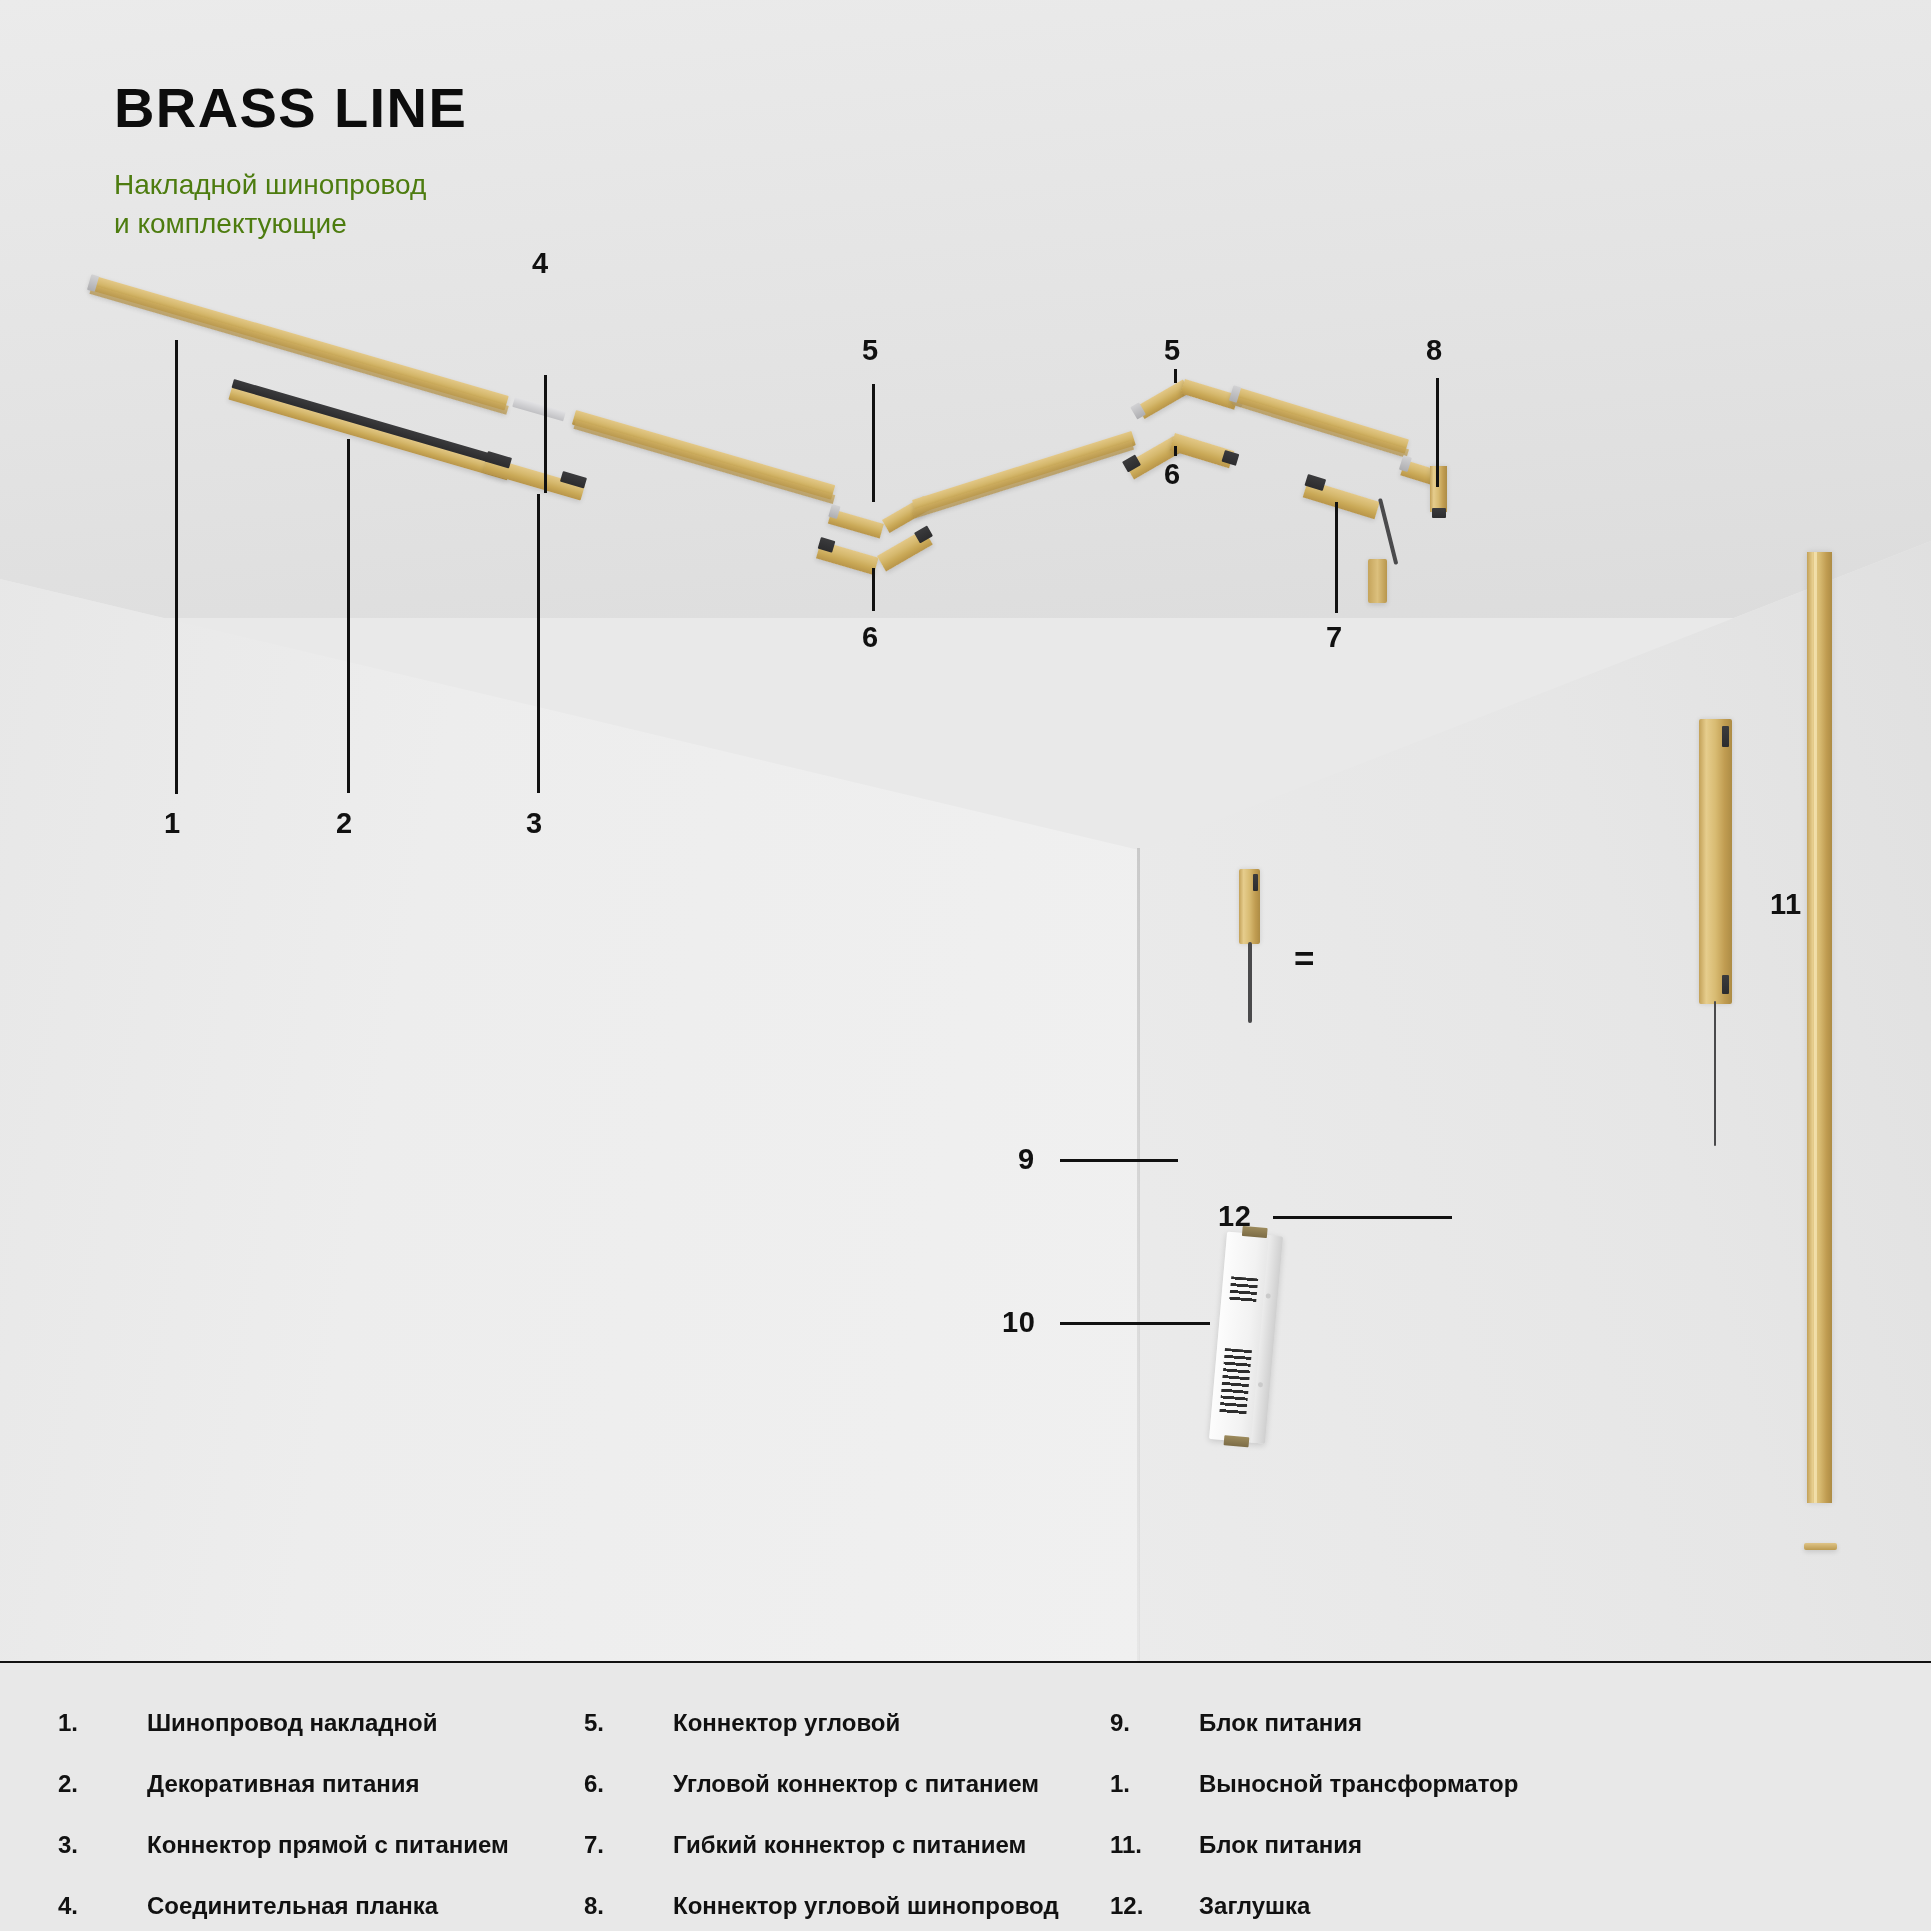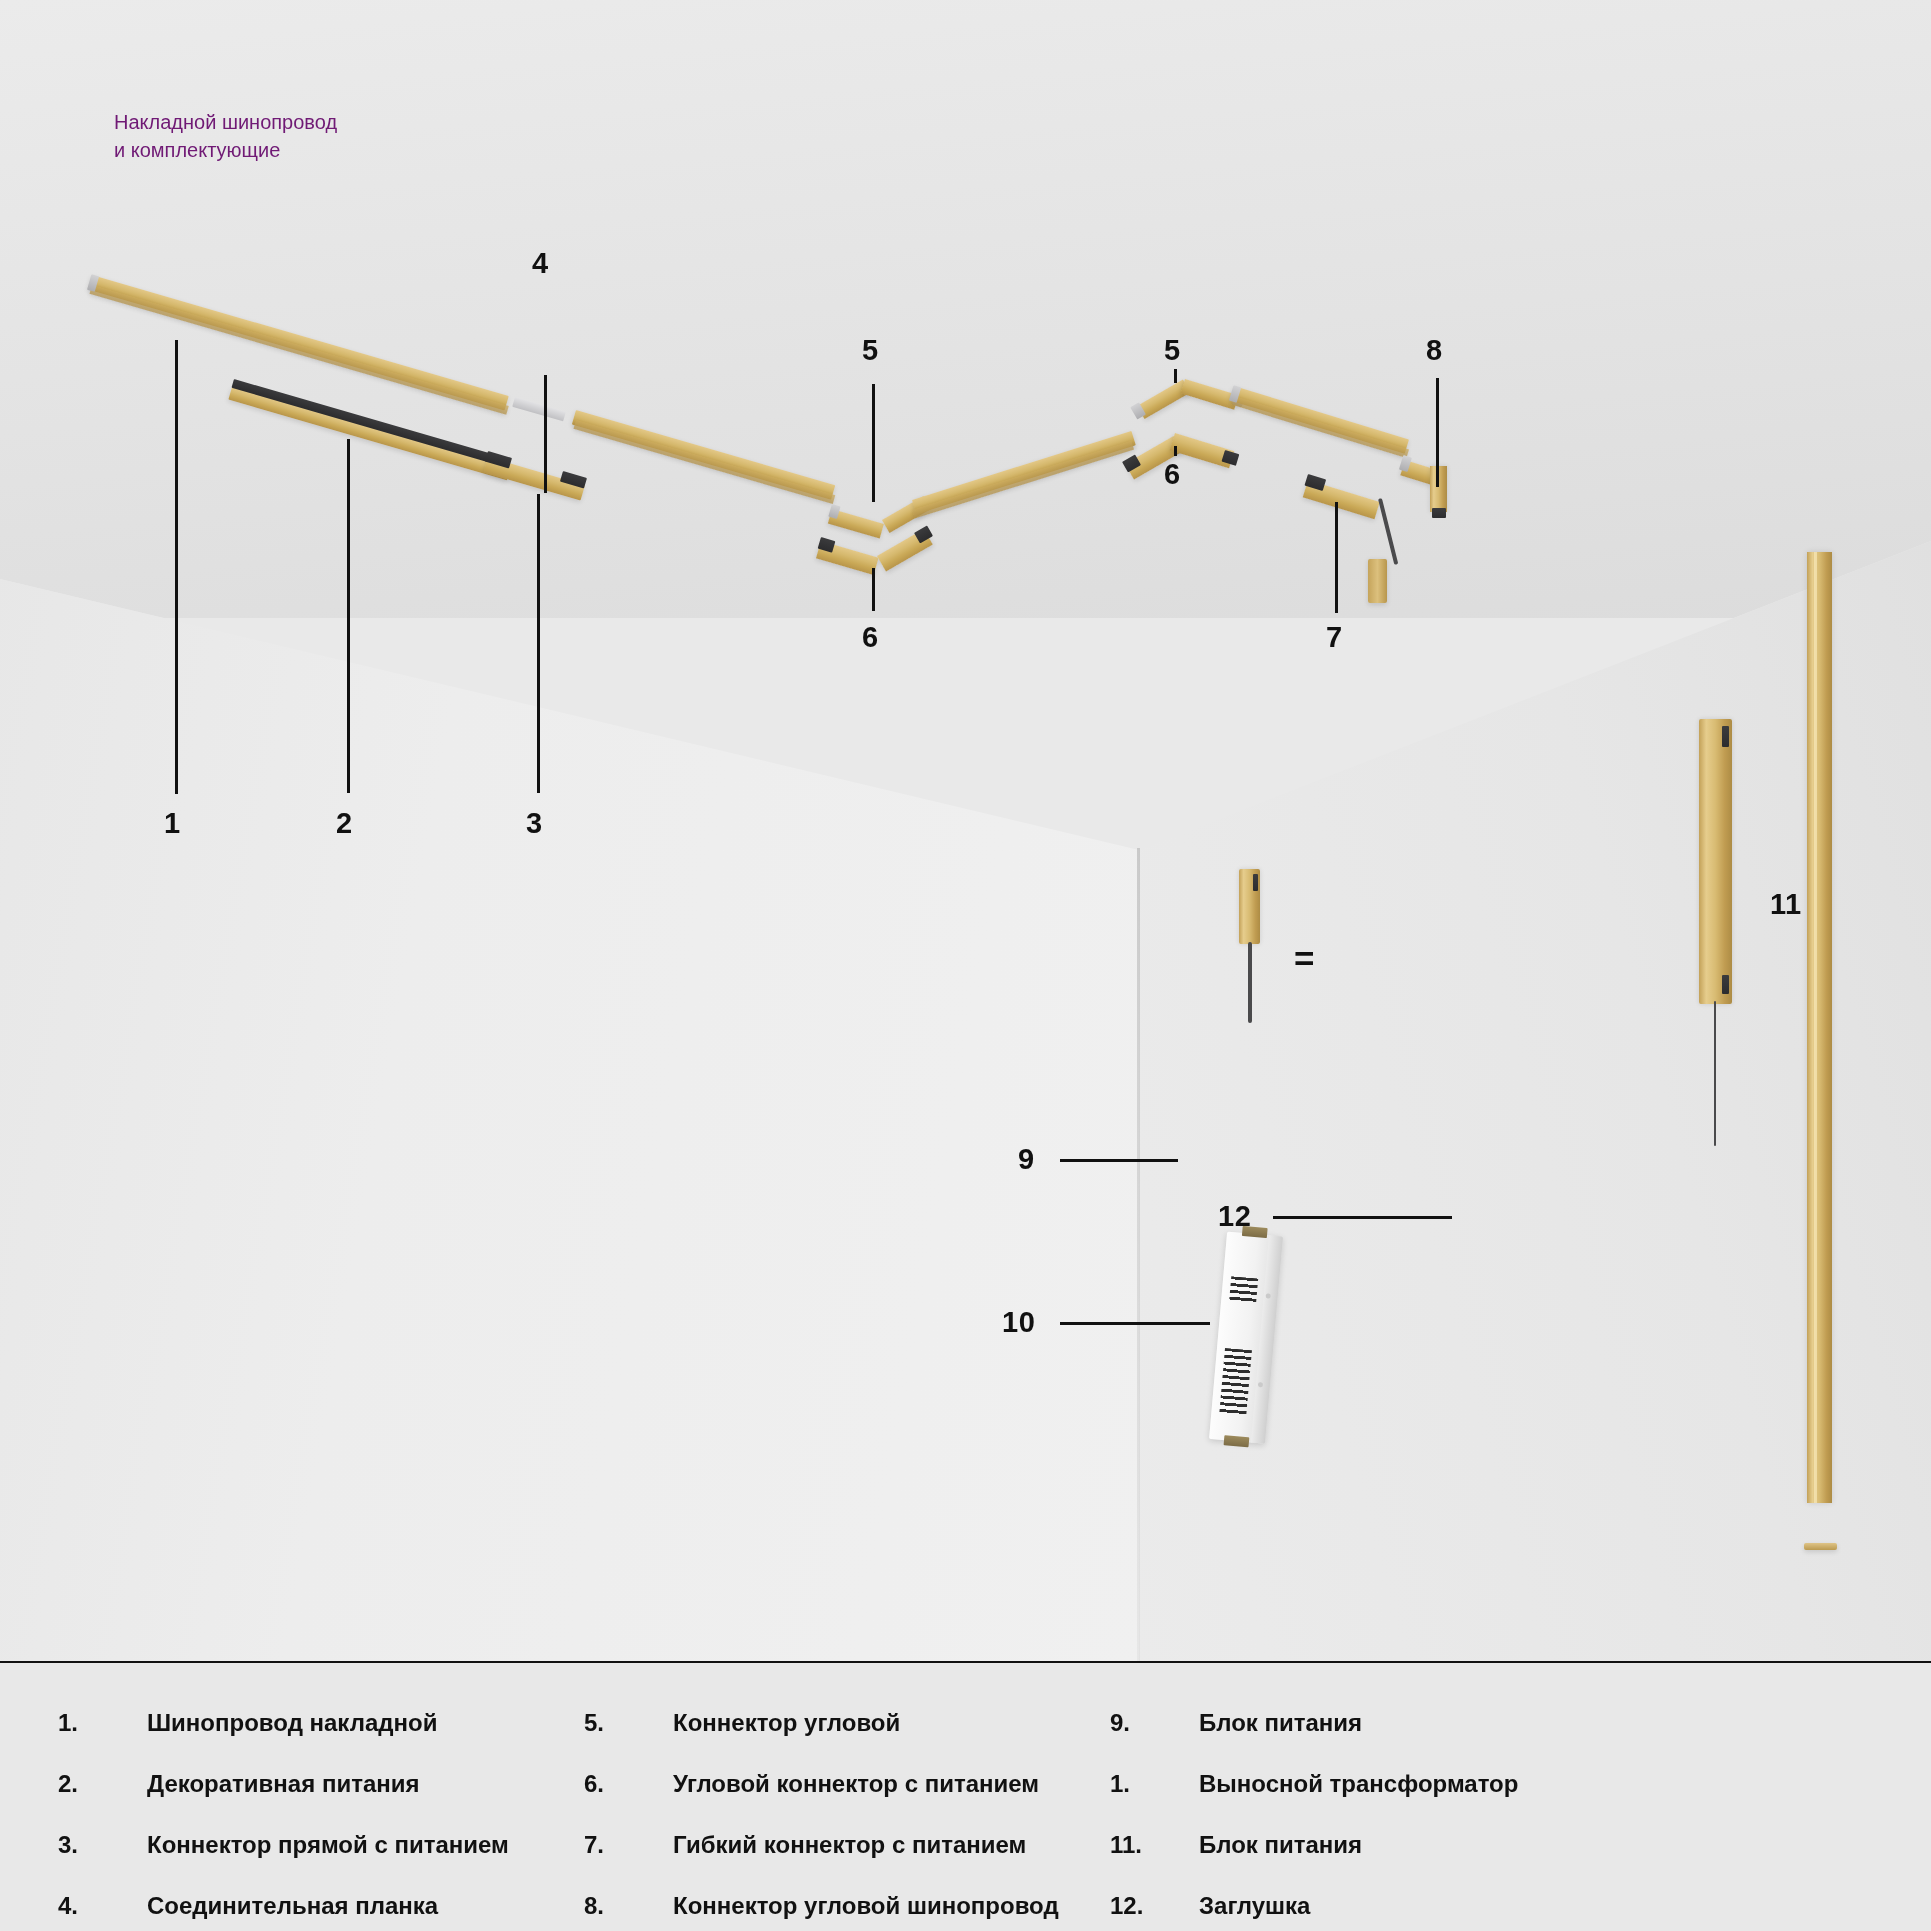--- a/index.html
+++ b/index.html
@@ -62,21 +62,21 @@
     position:absolute; font-size:29px; font-weight:bold; color:#111; line-height:1;
     letter-spacing:0.5px;
   }
   .leader-v { position:absolute; width:2.9px; background:#111; }
   .leader-h { position:absolute; height:2.9px; background:#111; }
   .equals-sign { position:absolute; font-size:35px; font-weight:bold; color:#111; line-height:1; }
 
   
   #header { position:absolute; left:114px; top:75px; z-index:40; }
   #title { font-size:56px; font-weight:bold; letter-spacing:1.4px; color:#0d0d0d; }
-  #subtitle { margin-top:34px; font-size:20px; line-height:1.38; color:#701a75; font-weight:400; }
+  #subtitle { margin-top:26px; font-size:28px; line-height:1.38; color:#4d7c0f; font-weight:400; }
 
   
   #legend {
     position:absolute; left:0; right:0; bottom:0; height:270px;
     background:#e8e8e8; border-top:2.9px solid #111;
     display:flex; padding:46px 58px 0 58px;
   }
   .legend-col { display:flex; flex-direction:column; gap:33px; }
   .legend-col.c1 { width:526px; }
   .legend-col.c2 { width:526px; }
@@ -276,20 +276,21 @@
   <span class="equals-sign" style="left:1294px;top:941px;">=</span>
 
   <span class="callout-num" style="left:1770px;top:890px;">11</span>
 
   <span class="callout-num" style="left:1218px;top:1202px;">12</span>
   <div class="leader-h" style="left:1273px;top:1216px;width:179px;"></div>
 
 </div>
 
 <div id="header">
+  <div id="title">BRASS LINE</div>
   <div id="subtitle">
     <div>Накладной шинопровод</div>
     <div>и комплектующие</div>
   </div>
 </div>
 
 <div id="legend">
 
   <div class="legend-col c1">
     <div class="legend-row">

